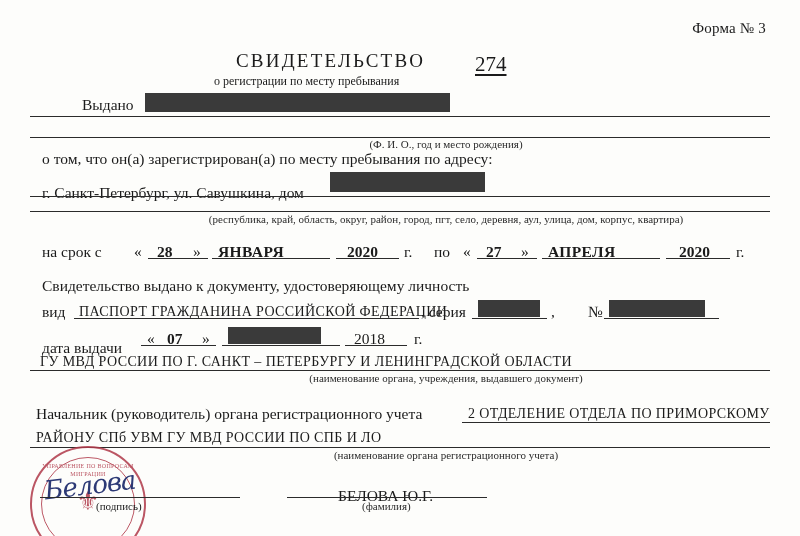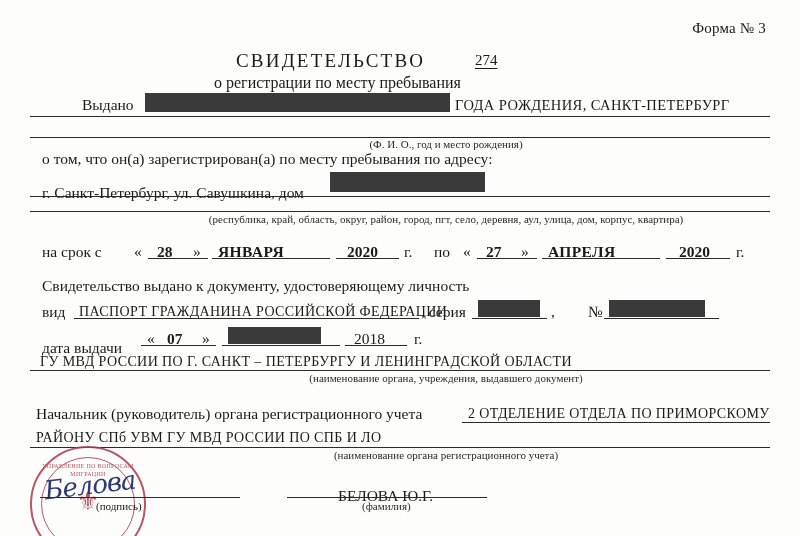--- a/index.html
+++ b/index.html
@@ -37,29 +37,29 @@
     top: 50px;
     left: 236px;
     font-size: 19px;
     letter-spacing: 2.2px;
     font-weight: 400;
   }
   .title-number {
     position: absolute;
     top: 52px;
     left: 475px;
-    font-size: 15px;
+    font-size: 21px;
     text-decoration: underline;
     text-underline-offset: 3px;
   }
   .subtitle {
     position: absolute;
     top: 74px;
     left: 214px;
-    font-size: 16px;
+    font-size: 12px;
   }
 
   
   .rule {
     position: absolute;
     border-bottom: 1px solid #2b2b2b;
     height: 0;
   }
 
   
@@ -151,21 +151,20 @@
 <div class="page">
 
   <div class="form-no">Форма № 3</div>
 
   <div class="title">СВИДЕТЕЛЬСТВО</div>
   <div class="title-number">274</div>
   <div class="subtitle">о регистрации по месту пребывания</div>
 
   <div class="txt" style="top:96px; left:82px;">Выдано</div>
   <div class="redact" style="left:145px; top:93px; width:305px; height:19px;"></div>
-  <div class="txt caps" style="top:97px; left:455px; font-size:14.5px;">ГОДА РОЖДЕНИЯ, САНКТ-ПЕТЕРБУРГ</div>
   <div class="rule" style="left:30px; top:116px; width:740px;"></div>
 
   <div class="rule" style="left:30px; top:137px; width:740px;"></div>
   <div class="txt sm center" style="top:138px; left:0; width:800px;">(Ф. И. О., год и место рождения)</div>
 
   <div class="txt" style="top:150px; left:42px;">о том, что он(а) зарегистрирован(а) по месту пребывания по адресу:</div>
 
   <div class="txt" style="top:184px; left:42px;">г. Санкт-Петербург, ул. Савушкина, дом</div>
   <div class="redact" style="left:330px; top:172px; width:155px; height:20px;"></div>
   <div class="rule" style="left:30px; top:196px; width:740px;"></div>

